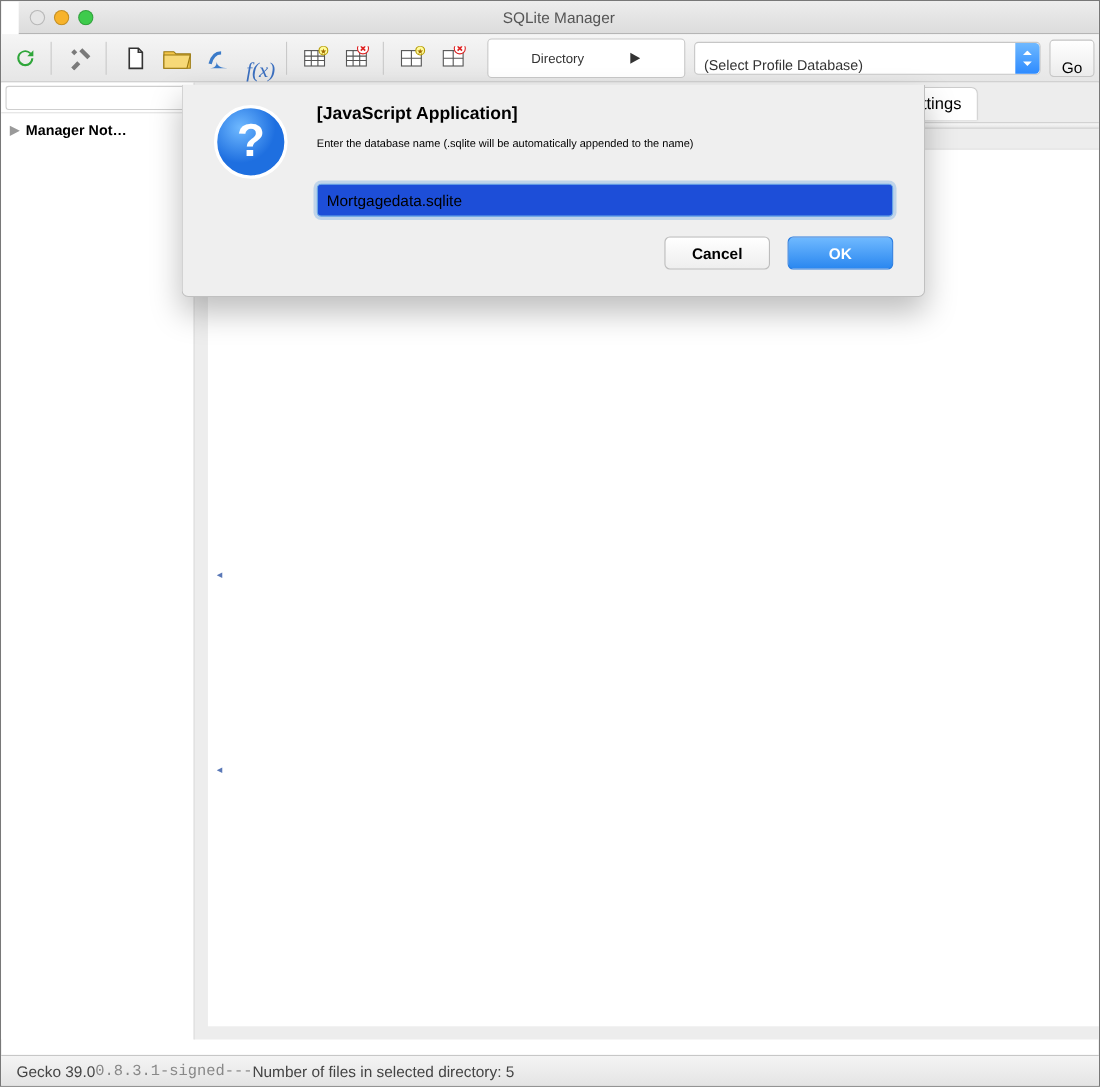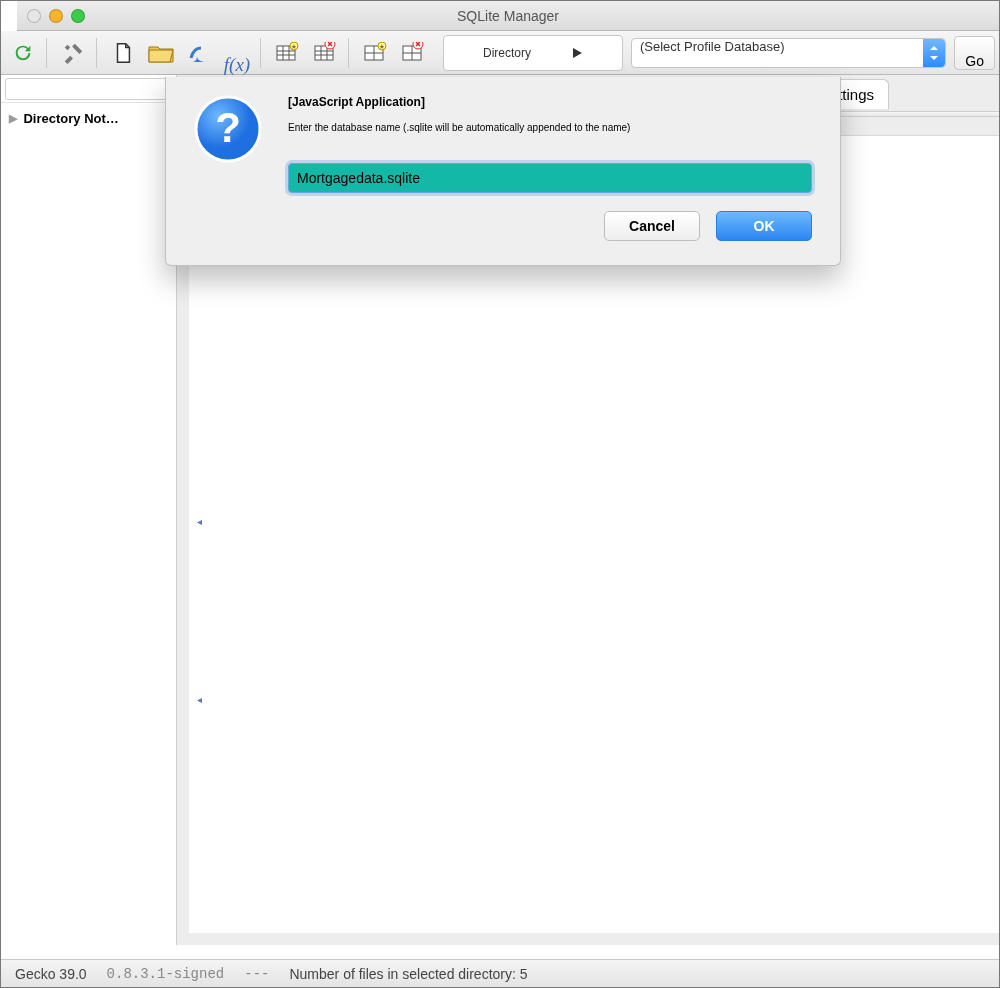--- a/index.html
+++ b/index.html
@@ -51,21 +51,21 @@
   .directory-box{
     height:36px; min-width:180px;
     background:#fff; border:1px solid #c8c8c8; border-radius:4px;
     display:flex;align-items:center;justify-content:center;
     font-size:12px; color:#333; padding:0 20px; gap:40px;
     margin-left:10px;
   }
   .select-box{
     flex:1; height:30px;
     background:#fff; border:1px solid #c6c6c6; border-radius:4px;
-    display:flex; align-items:flex-start; padding:0 8px; margin:0 6px;
+    display:flex; align-items:flex-end; padding:0 8px; margin:0 6px;
     position:relative;
   }
   .select-handle{
     position:absolute; right:0;top:0;bottom:0; width:22px;
     background:linear-gradient(#6fb9ff,#2e8bff);
     border-radius:0 4px 4px 0;
     display:flex;align-items:center;justify-content:center;
     color:#fff; font-size:10px;
   }
   .gobtn{
@@ -109,41 +109,41 @@
   .vline{
     position:absolute; left:12px; top:420px; bottom:420px;
     border-left:1px dashed #8aa1c9;
   }
   .vcap{position:absolute;left:8px;color:#5a78b7;font-size:10px;}
   
   .statusbar{
     position:absolute; left:0; right:0; bottom:0; height:28px;
     background:linear-gradient(#f4f4f4,#e4e4e4);
     border-top:1px solid #c7c7c7;
-    display:flex;align-items:center; gap:20px; padding:0 14px;
+    display:flex;align-items:center; padding:0 14px;
     font-size:14px; color:#444;
   }
   .statusbar .light{color:#888;font-family:Liberation Mono, monospace;}
   
   .dialog{
     position:absolute; top:76px; left:164px; width:676px;
     background:#efefef; border:1px solid #c0c0c0; border-top:none;
     box-shadow:0 14px 28px rgba(0,0,0,.25);
     border-radius:0 0 6px 6px;
     padding:18px 28px 24px 28px;
   }
   .dlg-row1{display:flex; gap:26px;}
   .q-icon{width:68px;height:68px;flex-shrink:0;}
-  .dlg-title{font-weight:600;font-size:12px;margin-bottom:12px;}
+  .dlg-title{font-weight:600;font-size:16px;margin-bottom:12px;}
   .dlg-text{font-size:10px;line-height:1.35;}
   .dlg-input{
     width:524px; height:30px; margin-top:28px;
     border:1px solid #6aa7e6; border-radius:4px;
     box-shadow:0 0 0 3px rgba(102,163,226,.35);
-    padding:0 8px; font-size:14px; background:#14b8a6;
+    padding:0 8px; font-size:14px; background:#1d4ed8;
   }
   .dlg-btns{display:flex;justify-content:flex-end;gap:16px;margin-top:18px;}
   .btn{
     height:30px; min-width:96px; border-radius:5px;
     border:1px solid #bdbdbd; background:linear-gradient(#fff,#eee);
     font-size:14px; cursor:pointer;font-weight:bold;
   }
   .btn-primary{
     border:1px solid #2b7de0;
     background:linear-gradient(#6fb9ff,#2a87f0);
@@ -270,21 +270,21 @@
     <div class="search-row">
       <input class="search-input" style="">
       <div class="search-btn">
         <svg width="10" height="14" viewBox="0 0 10 14">
             <path d="M5 0l4 4H1zM5 14l4-4H1z" fill="#fff"></path>
           </svg>
       </div>
     </div>
     <div class="tree-item">
       <span class="disclosure">▶</span>
-      <span>Directory Not…</span>
+      <span>Manager Not…</span>
     </div>
   </div>
 
   <div class="main">
     <div class="tab-peek">ttings</div>
     <div class="tab-bottom"></div>
     <div class="panel-inner">
       <span class="vcap" style="top:380px">◂</span>
       <div class="vline"></div>
       <span class="vcap" style="top:558px">◂</span>

